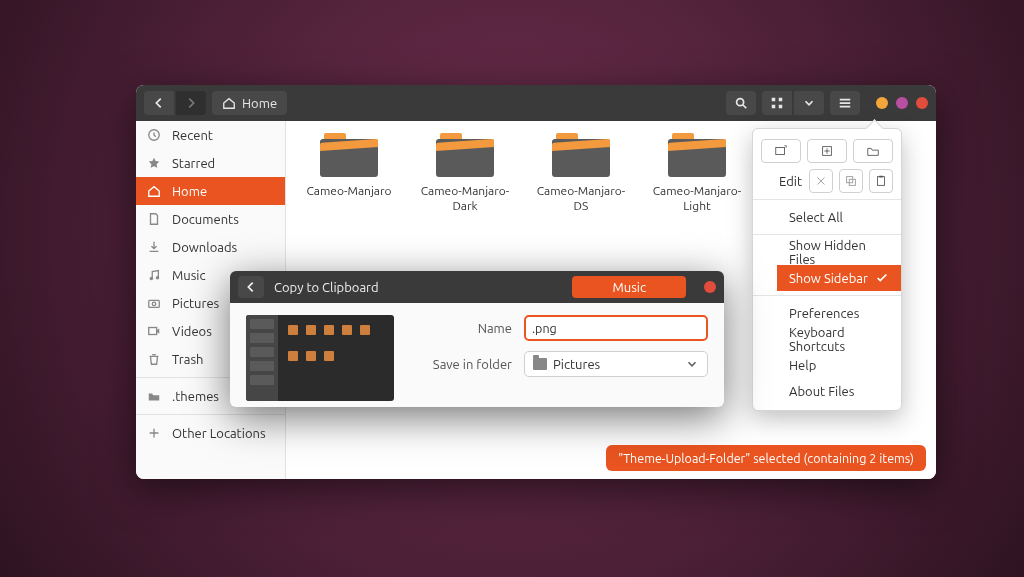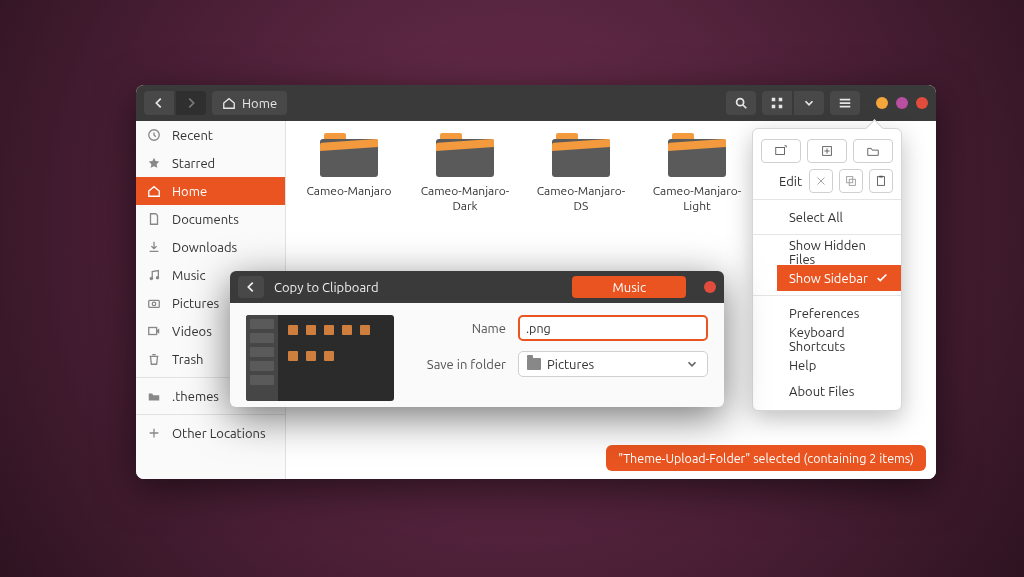--- a/index.html
+++ b/index.html
@@ -81,21 +81,21 @@
   .dialog{
     position:absolute; left:230px; top:271px; width:494px; height:136px;
     background:#fafafa; border-radius:6px; box-shadow:0 10px 40px rgba(0,0,0,.55);
     overflow:hidden; font-size:13px; color:#333;
   }
   .dlg-header{height:32px;background:#3a3a3a;color:#eee;display:flex;align-items:center;gap:10px;padding:0 8px;}
   .dlg-back{width:26px;height:22px;background:#484848;border-radius:4px;display:flex;align-items:center;justify-content:center;}
   .dlg-title{flex:1;}
   .dlg-save{background:#e95420;color:#fff;height:22px;padding:0 40px;border-radius:4px;display:flex;align-items:center;}
   .dlg-dot{width:12px;height:12px;border-radius:50%;background:#e14c3c;margin-left:8px;}
-  .dlg-body{display:flex;gap:22px;padding:12px 16px;}
+  .dlg-body{display:flex;gap:28px;padding:12px 16px;}
   .thumb{width:148px;height:86px;background:#2b2b2b;border-radius:3px;position:relative;overflow:hidden;}
   .thumb .tside{position:absolute;left:0;top:0;bottom:0;width:32px;background:#464646;}
   .thumb .trow{height:10px;margin:4px 4px;background:#5a5a5a;border-radius:1px;}
   .thumb .ticon{width:10px;height:10px;background:#cf7f3d;position:absolute;border-radius:1px;}
   .form{flex:1;}
   .frow{display:flex;align-items:center;gap:12px;margin-bottom:10px;}
   .flabel{width:90px;text-align:right;color:#555;}
   .finput{
     flex:1;height:26px;border:2px solid #e95420;border-radius:5px;background:#fff;
     display:flex;align-items:center;padding:0 6px;font-size:12.5px;color:#333;

